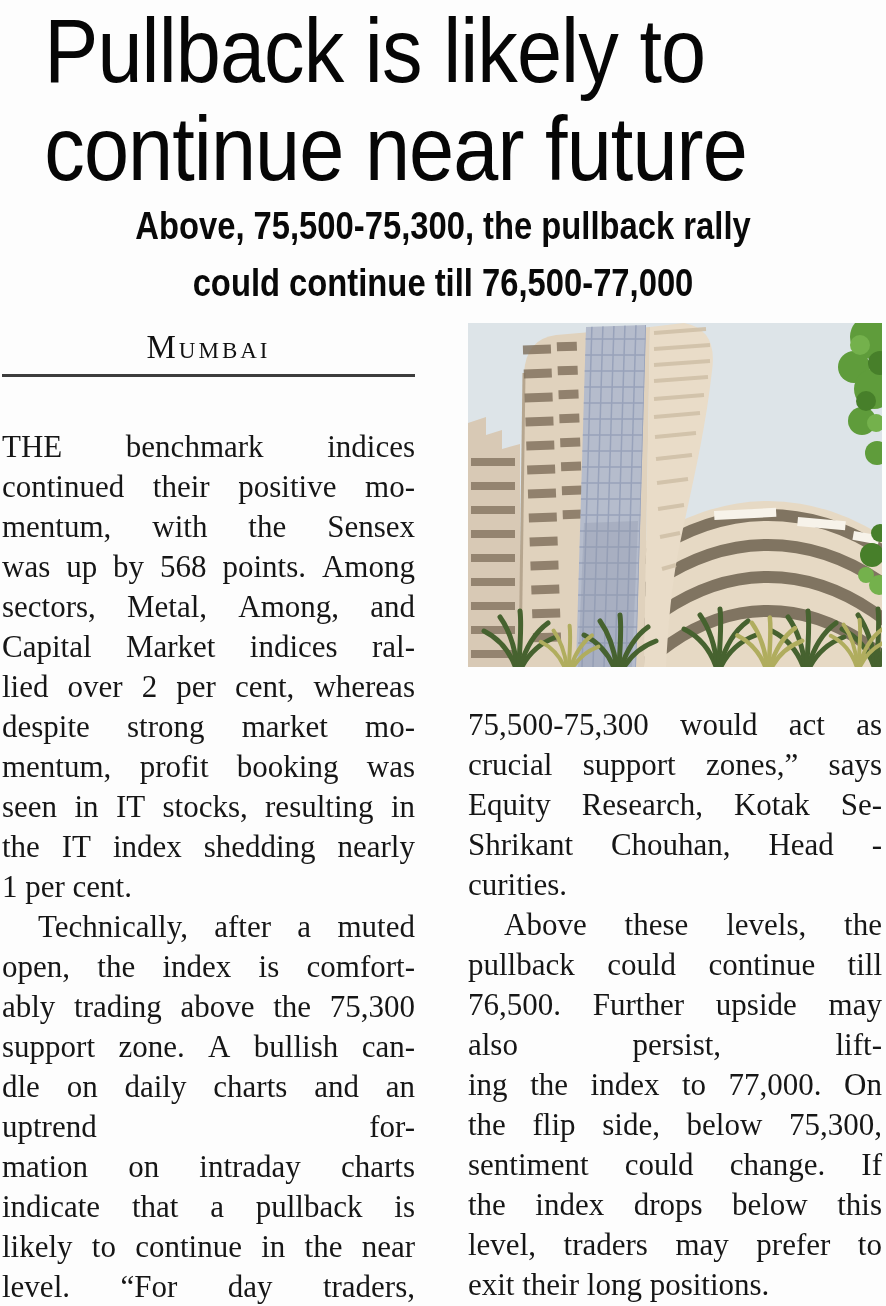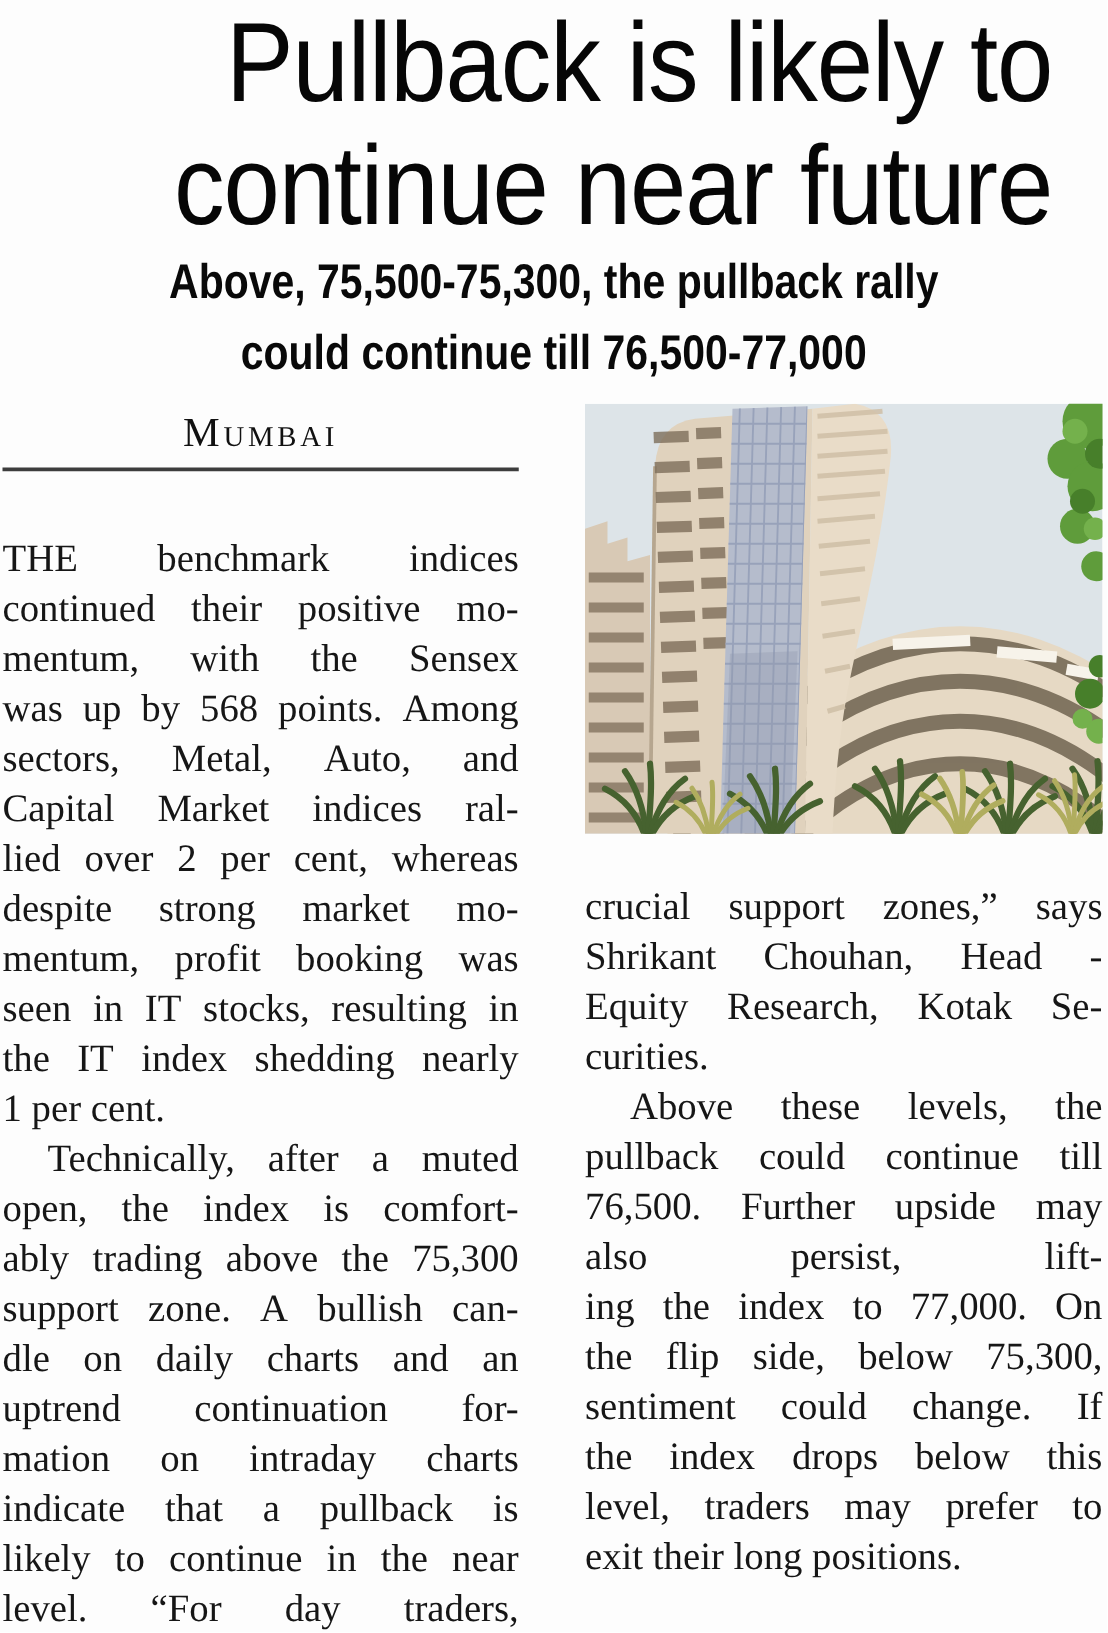--- a/index.html
+++ b/index.html
@@ -3,21 +3,21 @@
 <meta charset="utf-8">
 <style>
   html,body { margin:0; padding:0; background:#ffffff; }
   .page {
     position:relative; width:886px; height:1306px; overflow:hidden;
     background:#fdfdfd; color:#141414;
     font-family:"Liberation Serif", serif;
   }
   
   .headline {
-    position:absolute; top:2px; left:0; width:886px; text-align:right;
+    position:absolute; top:2px; left:0; width:886px; text-align:left;
     font-family:"Liberation Sans", sans-serif; font-weight:400;
     font-size:90px; line-height:98px; color:#060606; letter-spacing:-1px;
   }
   .headline .hl { transform:scaleX(0.90); transform-origin:50% 50%; white-space:nowrap; }
   
   .subheadline {
     position:absolute; top:197px; left:0; width:886px; text-align:center;
     font-family:"Liberation Sans", sans-serif; font-weight:700;
     font-size:39px; line-height:57px; color:#090909;
   }
@@ -86,21 +86,21 @@
             <span>was</span>
             <span>up</span>
             <span>by</span>
             <span>568</span>
             <span>points.</span>
             <span>Among</span>
           </div>
           <div class="line">
             <span>sectors,</span>
             <span>Metal,</span>
-            <span>Auto,</span>
+            <span>Among,</span>
             <span>and</span>
           </div>
           <div class="line">
             <span>Capital</span>
             <span>Market</span>
             <span>indices</span>
             <span>ral-</span>
           </div>
           <div class="line">
             <span>lied</span>
@@ -170,21 +170,20 @@
           <div class="line">
             <span>dle</span>
             <span>on</span>
             <span>daily</span>
             <span>charts</span>
             <span>and</span>
             <span>an</span>
           </div>
           <div class="line">
             <span>uptrend</span>
-            <span>continuation</span>
             <span>for-</span>
           </div>
           <div class="line">
             <span>mation</span>
             <span>on</span>
             <span>intraday</span>
             <span>charts</span>
           </div>
           <div class="line">
             <span>indicate</span>
@@ -374,36 +373,42 @@
           <circle cx="398" cy="252" r="8"></circle>
             <circle cx="411" cy="262" r="10"></circle>
         </g>
       </g>
     </svg>
 
     <div class="photo-gap"></div>
     <div class="body-text">
         <div class="para">
           <div class="line">
+            <span>75,500-75,300</span>
+            <span>would</span>
+            <span>act</span>
+            <span>as</span>
+          </div>
+          <div class="line">
             <span>crucial</span>
             <span>support</span>
             <span>zones,”</span>
             <span>says</span>
           </div>
           <div class="line">
+            <span>Equity</span>
+            <span>Research,</span>
+            <span>Kotak</span>
+            <span>Se-</span>
+          </div>
+          <div class="line">
             <span>Shrikant</span>
             <span>Chouhan,</span>
             <span>Head</span>
             <span>-</span>
-          </div>
-          <div class="line">
-            <span>Equity</span>
-            <span>Research,</span>
-            <span>Kotak</span>
-            <span>Se-</span>
           </div>
           <div class="endline">curities.</div>
         </div>
         <div class="para">
           <div class="line indent">
             <span>Above</span>
             <span>these</span>
             <span>levels,</span>
             <span>the</span>
           </div>

